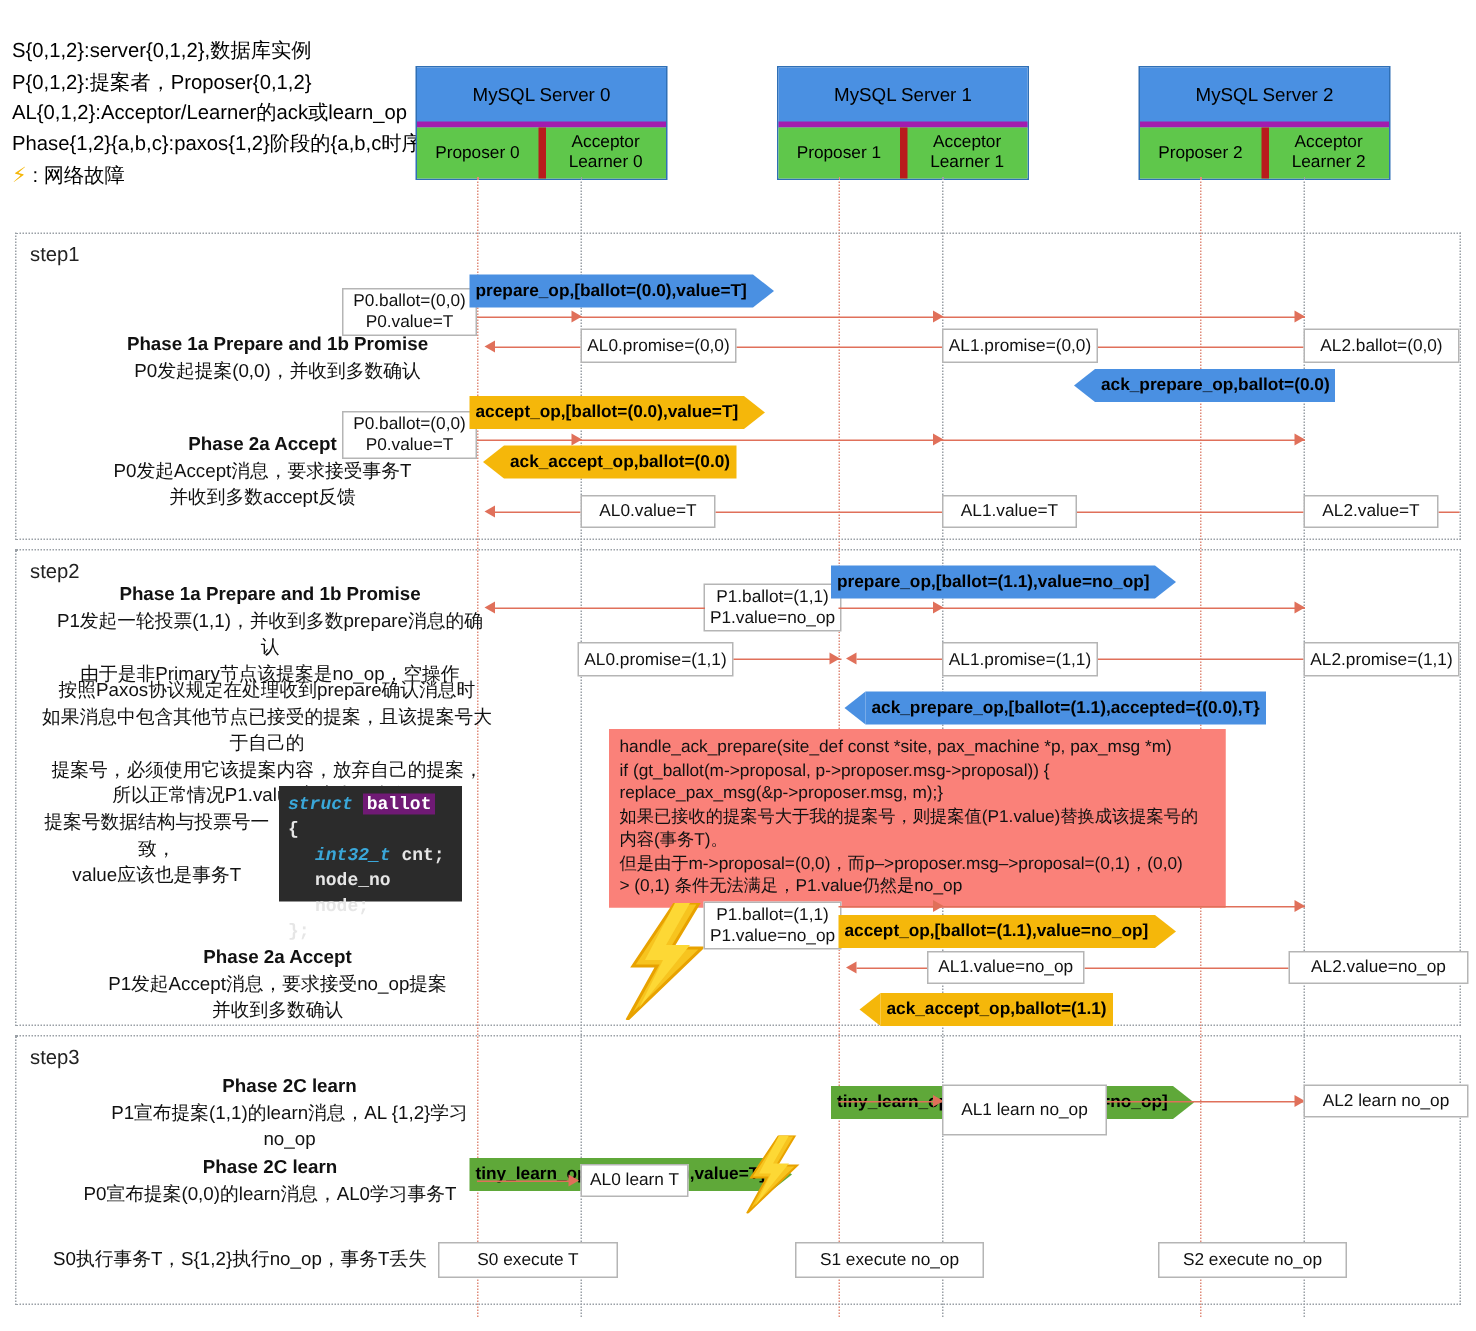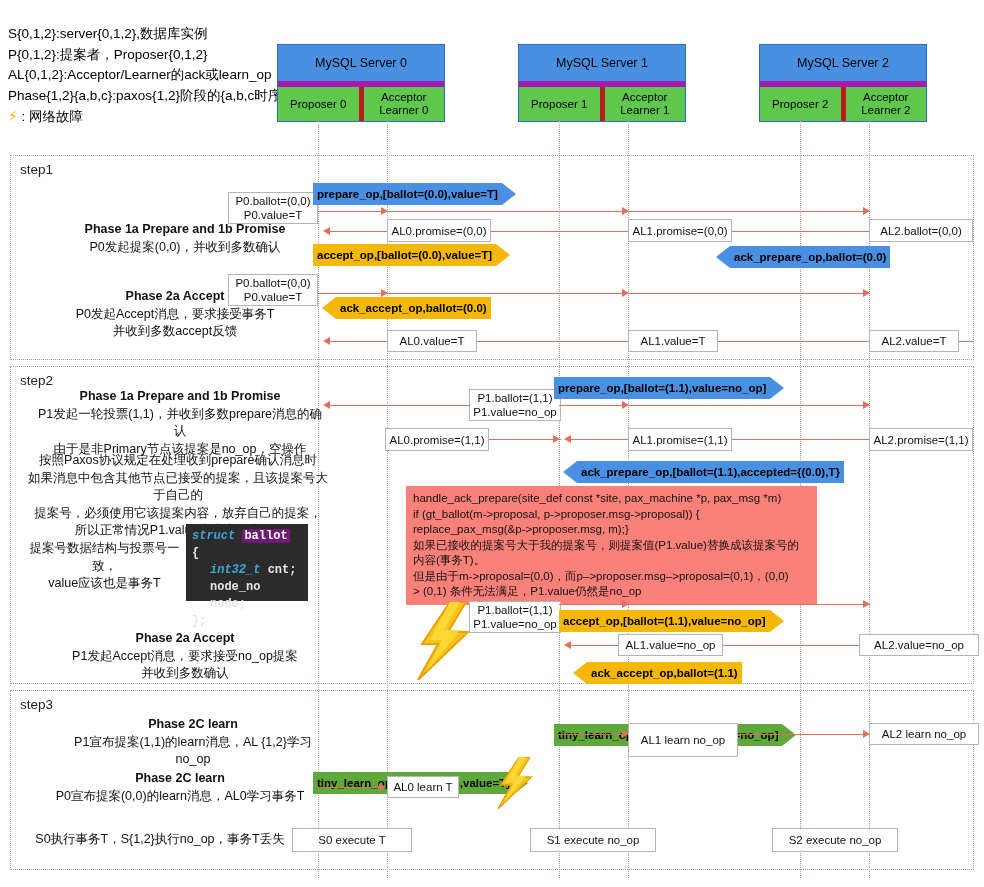--- a/index.html
+++ b/index.html
@@ -4,21 +4,21 @@
 <style>
   html,body{margin:0;padding:0;background:#fff;}
   body{width:984px;height:887px;font-family:"Liberation Sans","DejaVu Sans",sans-serif;color:#000;}
   #root{position:relative;width:984px;height:887px;overflow:hidden;}
   .legend{position:absolute;left:8px;top:24px;font-size:13.5px;line-height:20.5px;white-space:nowrap;}
   .legend div{white-space:nowrap;}
   .bolt-glyph{color:#f5b70a;font-size:14px;}
 
   
   .server{position:absolute;top:44px;width:168px;border:1px solid #2f6fb5;box-sizing:border-box;}
-  .server .title{background:#4a90e2;color:#000;font-size:12.5px;text-align:center;height:36px;line-height:36px;border-bottom:6px solid #a21caf;}
+  .server .title{background:#4a90e2;color:#000;font-size:12.5px;text-align:center;height:36px;line-height:36px;border-bottom:4px solid #a21caf;}
   .server .roles{display:flex;height:34px;background:#5fc74b;}
   .server .role{flex:1;display:flex;align-items:center;justify-content:center;text-align:center;font-size:11.5px;line-height:13px;box-sizing:border-box;}
   .server .role.right{border-left:5px solid #b91c1c;}
 
   
   .frame{position:absolute;left:10px;width:964px;border:1px dotted #9aa0a6;box-sizing:border-box;}
   .steplabel{position:absolute;font-size:13.5px;color:#222;}
 
   
   .lifeline{position:absolute;width:0;border-left:1px dotted #e08b7a;}
@@ -150,21 +150,21 @@
     <div class="body" style="background:#4a90e2;">ack_prepare_op,ballot=(0.0)</div>
   </div>
 
   <div class="mbox" style="left:228px;top:274px;width:90px;height:32px;">P0.ballot=(0,0)
 P0.value=T</div>
   <div class="hline" style="left:318px;top:293px;width:552px;"></div>
   <div class="arrowhead r" style="left:381px;top:289px;"></div>
   <div class="arrowhead r" style="left:622px;top:289px;"></div>
   <div class="arrowhead r" style="left:863px;top:289px;"></div>
 
-  <div class="barrow right" style="left:313px;top:244px;">
+  <div class="barrow right" style="left:313px;top:264px;">
     <div class="body" style="background:#f5b70a;">accept_op,[ballot=(0.0),value=T]</div>
     <div class="tip" style="border-left-color:#f5b70a;"></div>
   </div>
 
   <div class="barrow left" style="left:322px;top:297px;">
     <div class="tip" style="border-right-color:#f5b70a;"></div>
     <div class="body" style="background:#f5b70a;">ack_accept_op,ballot=(0.0)</div>
   </div>
 
   <div class="hline" style="left:330px;top:341px;width:643px;"></div>

